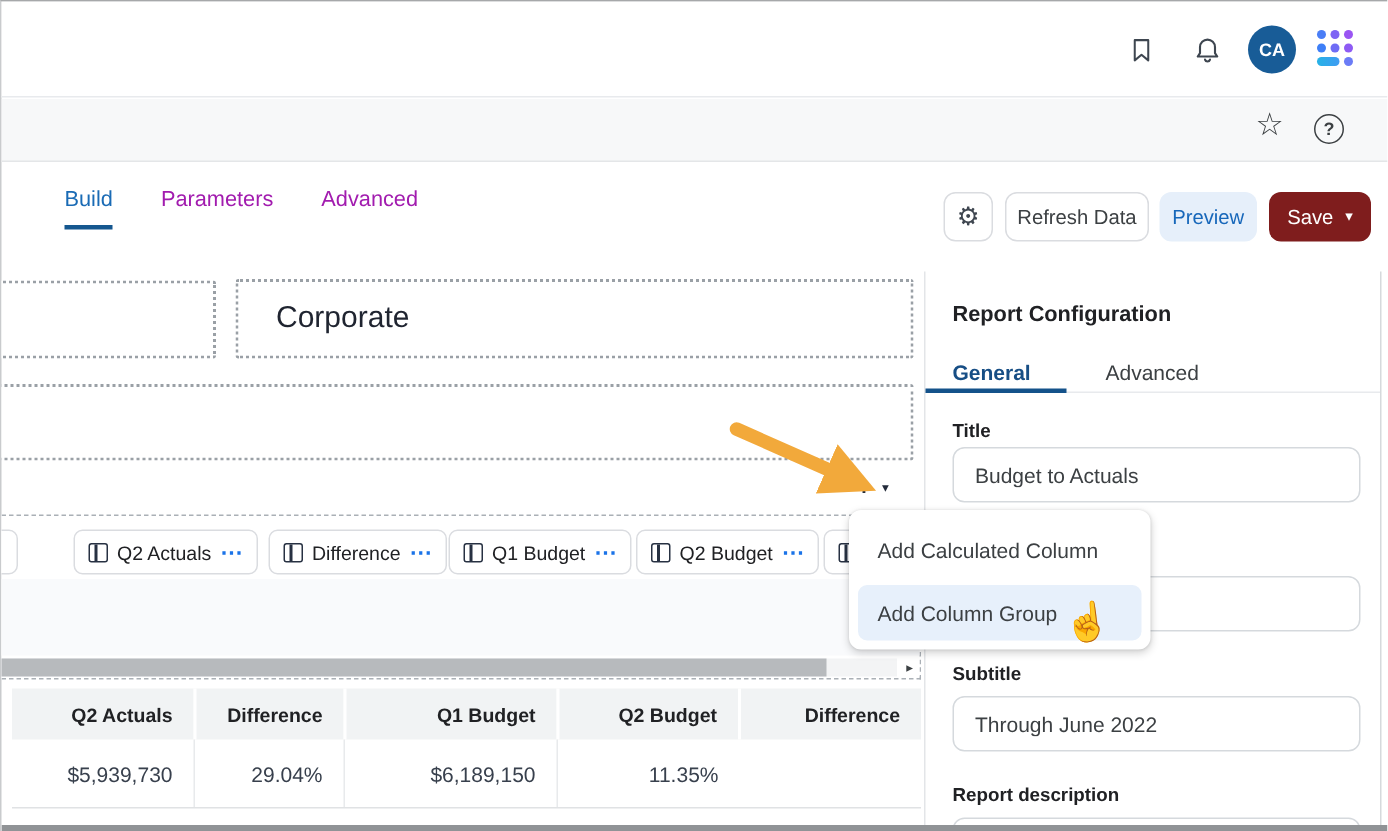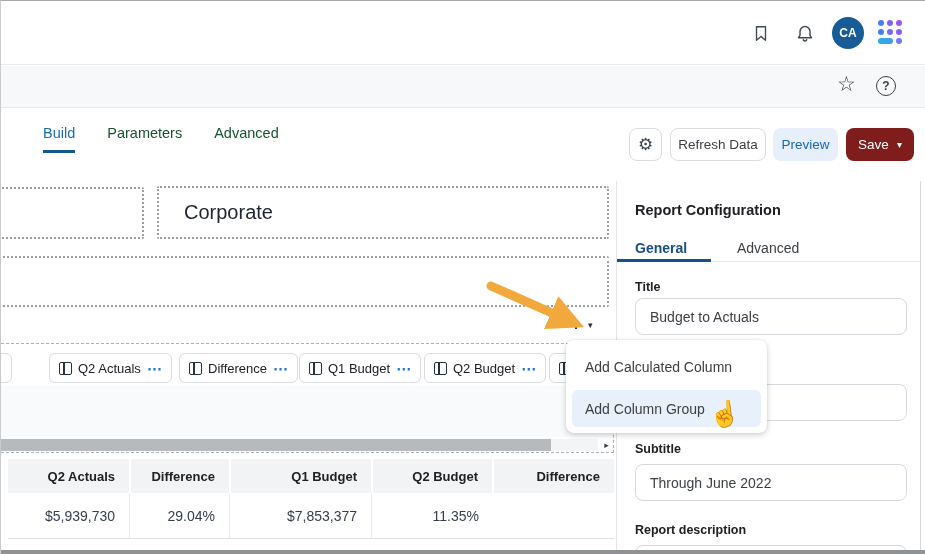--- a/index.html
+++ b/index.html
@@ -19,21 +19,21 @@
   .apps { position:absolute; left:877px; top:19px; display:grid; grid-template-columns:repeat(3,6px); grid-auto-rows:6px; gap:3px; }
   .apps div { border-radius:3px; }
   .apps .pill { grid-column:1/3; background:linear-gradient(90deg,#27b2e6,#3f9bf2); }
   
   .quickbar { position:absolute; left:0; top:65px; width:925px; height:42px; background:#f7f8f9; border-bottom:1px solid #e4e6e8; }
   .star { position:absolute; left:836px; top:72px; font-size:21px; color:#3c4043; line-height:1; cursor:pointer; }
   .help { position:absolute; left:875px; top:75px; width:20px; height:20px; border:1.6px solid #3c4043; border-radius:50%;
           display:flex; align-items:center; justify-content:center; font-size:12px; font-weight:bold; color:#3c4043; cursor:pointer; }
   
   .tabs { position:absolute; left:42px; top:124px; display:flex; gap:32px; }
-  .tab { font-size:14.5px; color:#14532d; padding-bottom:9px; cursor:pointer; }
+  .tab { font-size:14.5px; color:#a21caf; padding-bottom:9px; cursor:pointer; }
   .tab.active { color:#1a6bb5; border-bottom:3px solid #15578f; }
   .btn { position:absolute; top:127px; height:33px; border-radius:8px; display:flex; align-items:center; justify-content:center;
          font-size:13.5px; cursor:pointer; background:#fff; border:1px solid #dadce0; color:#3c4043; }
   .btn.gear { left:628px; width:33px; font-size:17px; color:#3f4650; }
   .btn.refresh { left:669px; width:96px; }
   .btn.preview { left:772px; width:65px; background:#e6effa; border:none; color:#1767ba; }
   .btn.save { left:845px; width:68px; background:#7f1d1d; border:none; color:#fff; gap:8px; }
   .btn.save .caret { font-size:10px; line-height:1; }
   
   .dotted { position:absolute; border:2px dotted #9aa0a6; border-radius:2px; background:#fff; }
@@ -195,21 +195,21 @@
     <div class="trow thead">
       <div class="cell c0">Q2 Actuals</div>
       <div class="cell c1">Difference</div>
       <div class="cell c2">Q1 Budget</div>
       <div class="cell c3">Q2 Budget</div>
       <div class="cell c4">Difference</div>
     </div>
     <div class="trow tbody">
       <div class="cell c0">$5,939,730</div>
       <div class="cell c1">29.04%</div>
-      <div class="cell c2">$7,853,377</div>
+      <div class="cell c2">$6,189,150</div>
       <div class="cell c4">11.35%</div>
     </div>
     <div class="rowsep"></div>
   </div>
 
   <div class="panel">
     <h2>Report Configuration</h2>
     <div class="ptab general">General</div>
     <div class="ptab advanced">Advanced</div>
     <div class="ptab-border"></div>

